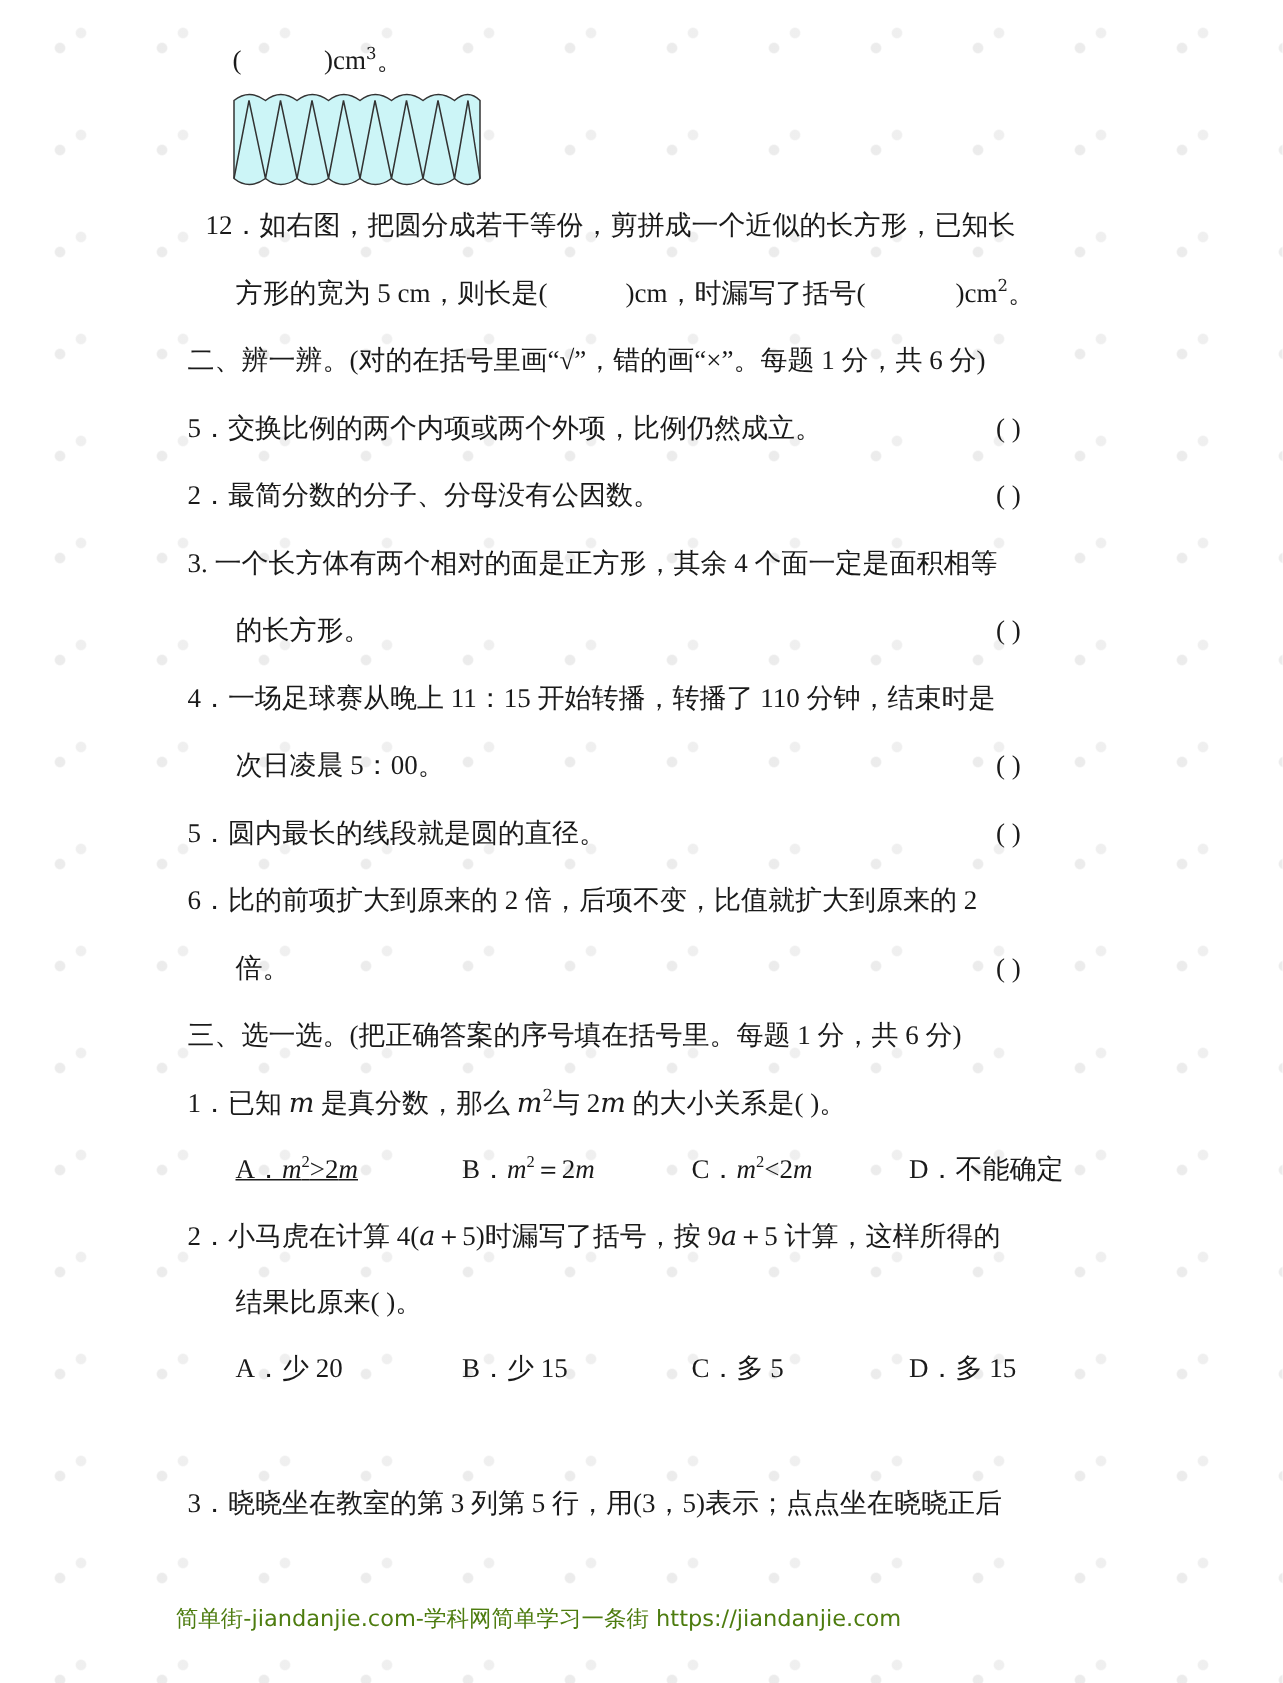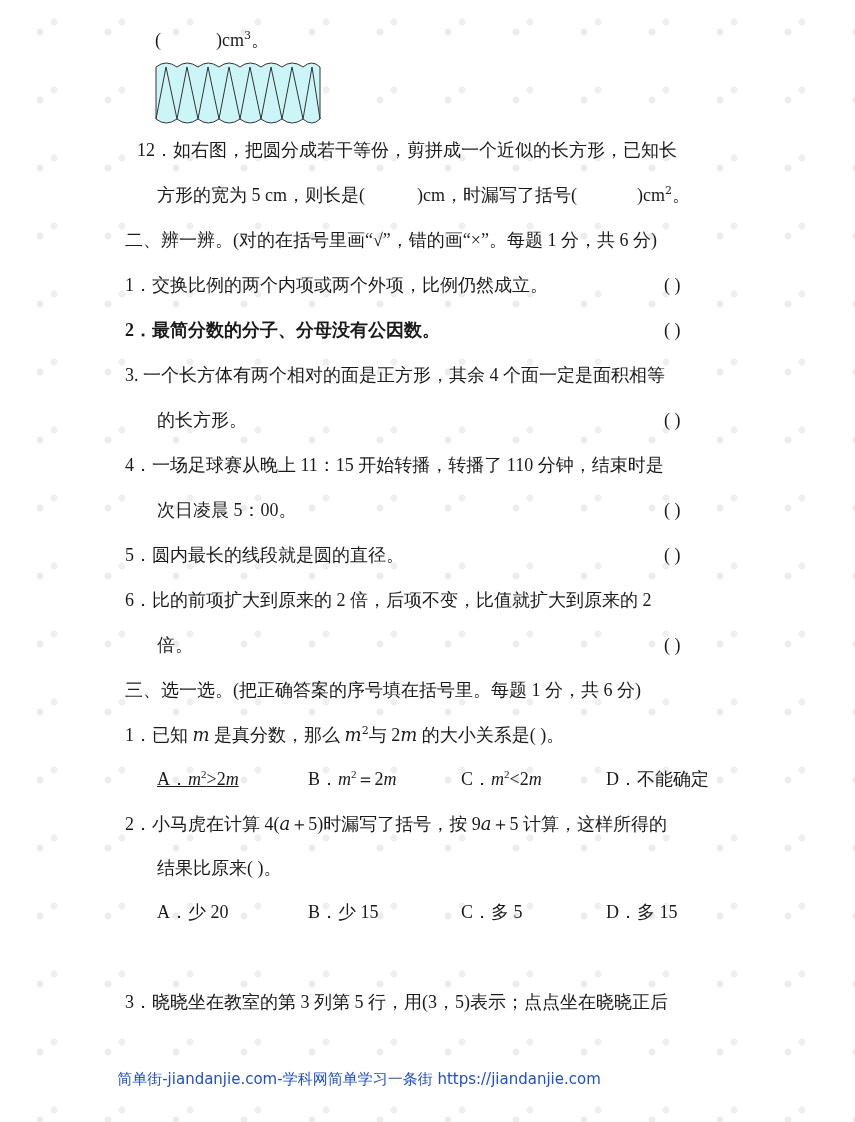--- a/index.html
+++ b/index.html
@@ -25,21 +25,21 @@
     position: absolute; font-size: 18px; line-height: 24px;
     font-family: "Liberation Serif", serif;
   }
   .opt { position: absolute; font-size: 18px; line-height: 24px; white-space: nowrap;
     font-family: "Liberation Serif", "DejaVu Serif", serif; }
   i { font-style: italic; }
   sup { font-size: 11px; vertical-align: 7px; line-height: 0; }
   .footer {
     position: absolute; left: 0; width: 718px; top: 1068px; text-align: center;
     font-family: "DejaVu Sans", "Liberation Sans", sans-serif;
-    font-size: 15px; color: #1d4ed8; line-height: 22px;
+    font-size: 15px; color: #4d7c0f; line-height: 22px;
   }
   .fig { position: absolute; left: 154px; top: 61px; }
 </style>
 </head>
 <body>
 
 <div class="wm"></div>
 
 <div class="line" style="top:28px;left:155px;">
   <span class="t">(</span><span style="display:inline-block;width:55px;"></span><span class="t">)cm</span><sup>3</sup><span>。</span>
@@ -60,24 +60,24 @@
   <span class="t">12．如右图，把圆分成若干等份，剪拼成一个近似的长方形，已知长</span>
 </div>
 <div class="line" style="top:183px;left:157px;">
   <span class="t">方形的宽为 5 cm，则长是(</span><span style="display:inline-block;width:52px;"></span><span class="t">)cm，时漏写了括号(</span><span style="display:inline-block;width:60px;"></span><span class="t">)cm</span><sup>2</sup><span>。</span>
 </div>
 
 <div class="line" style="top:228px;left:125px;">
   <span class="t">二、辨一辨。(对的在括号里画“√”，错的画“×”。每题 1 分，共 6 分)</span>
 </div>
 
-<div class="line" style="top:273px;left:125px;"><span class="t">1．交换比例的两个内项或两个外项，比例仍然成立。</span></div>
+<div class="line" style="top:273px;left:125px;"><span class="t">5．交换比例的两个内项或两个外项，比例仍然成立。</span></div>
 <div class="bracket" style="top:273px;left:664px;">(        )</div>
 
-<div class="line" style="top:318px;left:125px;font-weight:bold;"><span class="t">2．最简分数的分子、分母没有公因数。</span></div>
+<div class="line" style="top:318px;left:125px;"><span class="t">2．最简分数的分子、分母没有公因数。</span></div>
 <div class="bracket" style="top:318px;left:664px;">(        )</div>
 
 <div class="line" style="top:363px;left:125px;"><span class="t">3. 一个长方体有两个相对的面是正方形，其余 4 个面一定是面积相等</span></div>
 <div class="line" style="top:408px;left:157px;"><span class="t">的长方形。</span></div>
 <div class="bracket" style="top:408px;left:664px;">(        )</div>
 
 <div class="line" style="top:453px;left:125px;"><span class="t">4．一场足球赛从晚上 11：15 开始转播，转播了 110 分钟，结束时是</span></div>
 <div class="line" style="top:498px;left:157px;"><span class="t">次日凌晨 5：00。</span></div>
 <div class="bracket" style="top:498px;left:664px;">(        )</div>
 

